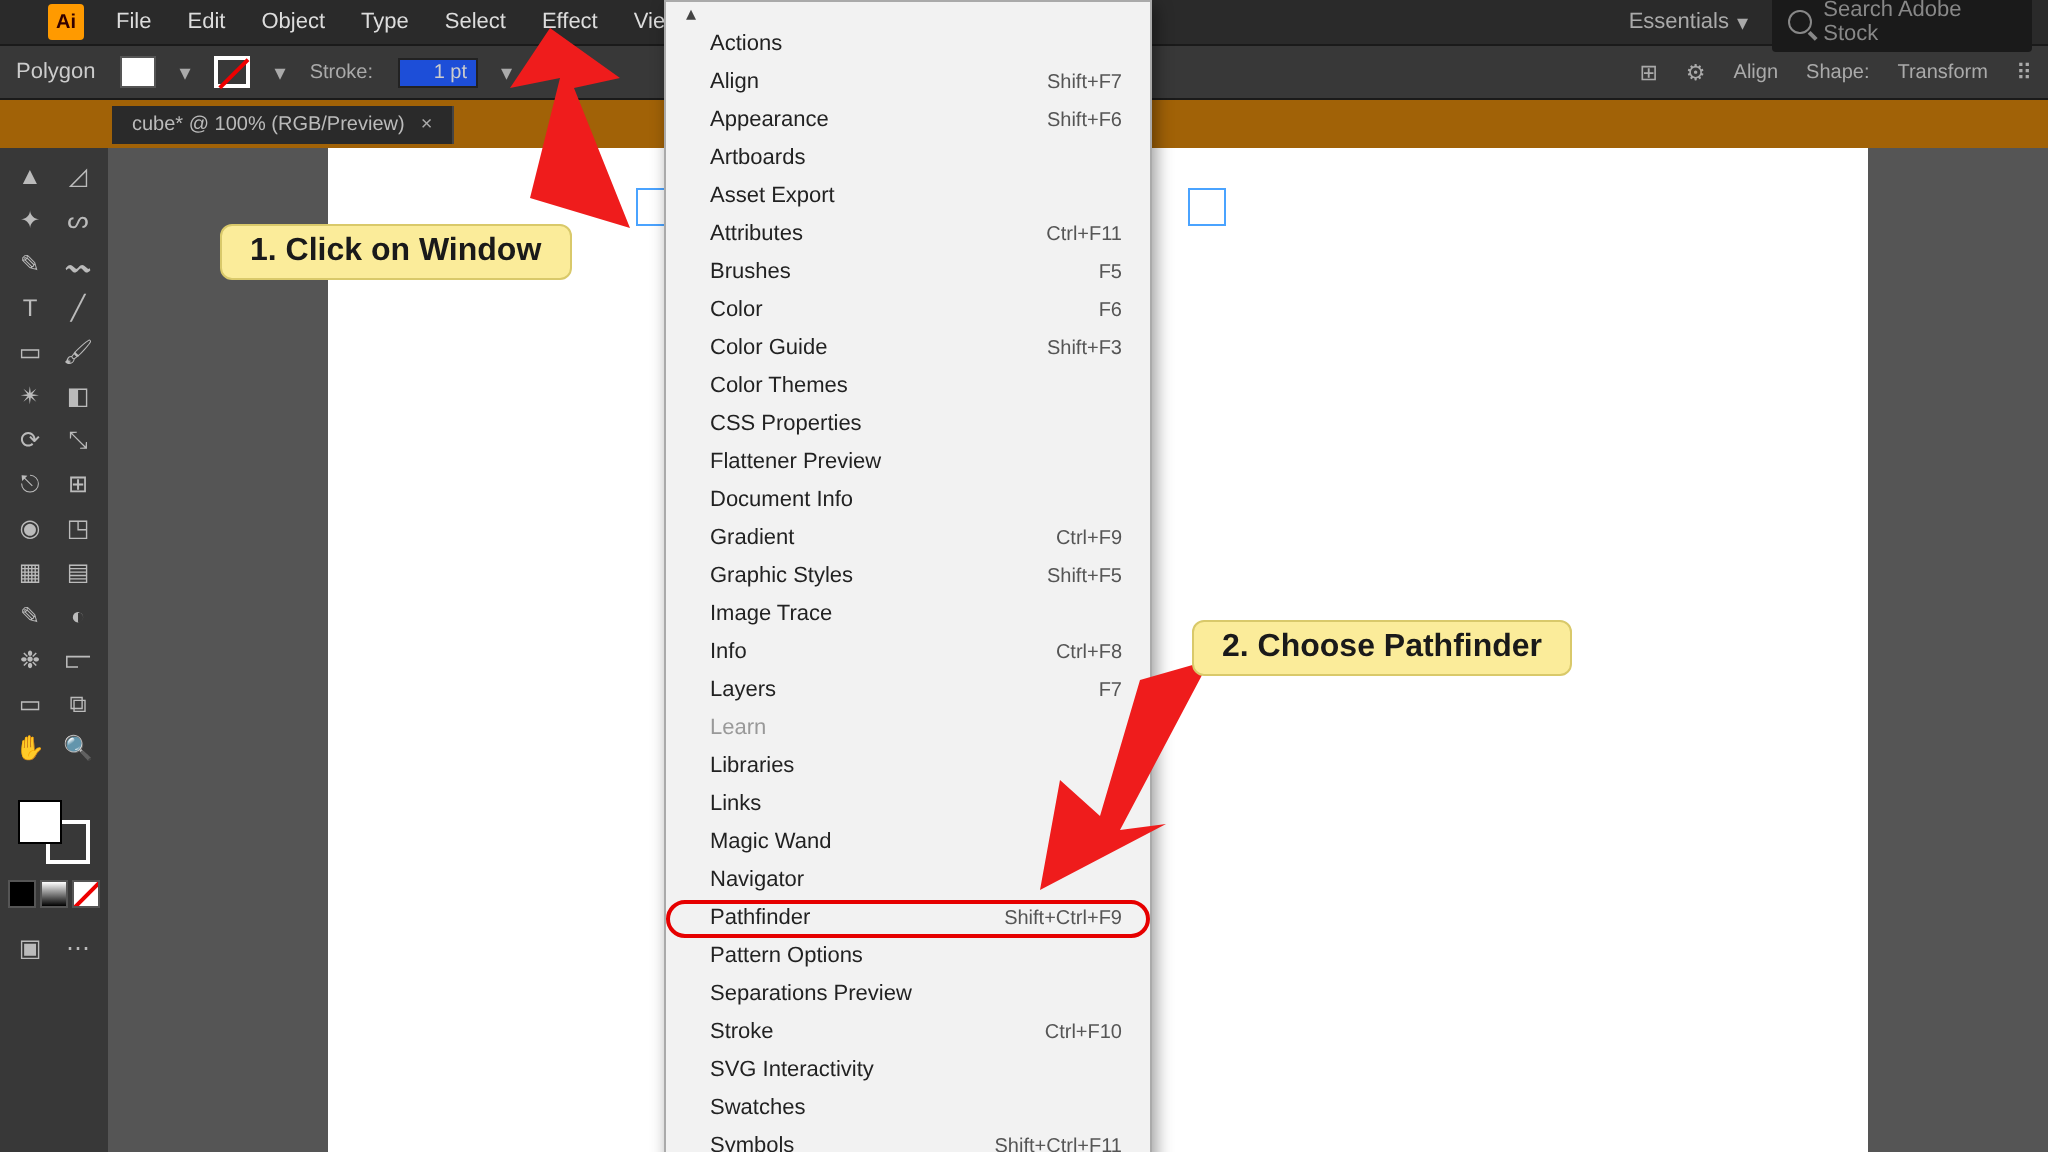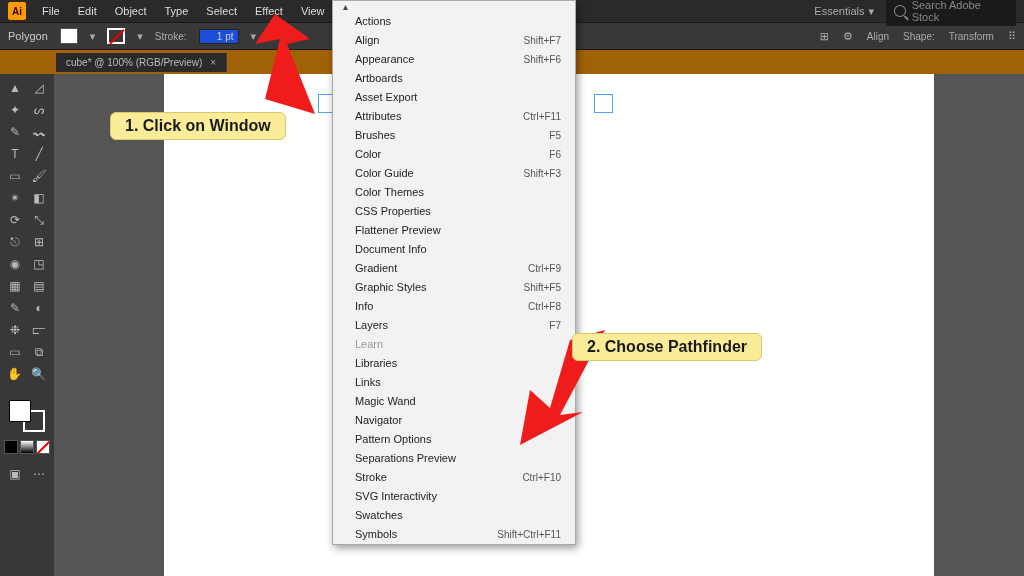--- a/index.html
+++ b/index.html
@@ -1,20 +1,20 @@
 <!DOCTYPE html>
 <html><head>
   <meta charset="utf-8">
   <style>
     * { margin: 0; padding: 0; box-sizing: border-box; font-family: -apple-system, "Segoe UI", Arial, sans-serif; }
     body { background: #2a2a2a; width: 1024px; height: 576px; overflow: hidden; position: relative; color: #ccc; font-size: 11px; }
 
     
     .menubar { height: 22px; background: #2a2a2a; display: flex; align-items: center; padding: 0 8px; gap: 2px; }
-    .ai-logo { width: 18px; height: 18px; background: #ff9a00; color: #330000; font-weight: bold; font-size: 10px; display: flex; align-items: center; justify-content: center; border-radius: 2px; margin-right: 6px; }
+    .ai-logo { width: 18px; height: 18px; background: #ff9a00; color: #330000; font-weight: bold; font-size: 10px; display: flex; align-items: center; justify-content: center; border-radius: 2px; margin-right: 6px; margin-left: 16px; }
     .menu-item { padding: 3px 8px; color: #ddd; cursor: pointer; font-size: 11px; }
     .menu-item.highlighted { border: 2px solid #e60000; border-radius: 10px; padding: 1px 8px; }
     .menubar-spacer { flex: 1; }
     .essentials { font-size: 11px; color: #aaa; display: flex; align-items: center; gap: 4px; padding: 0 10px; }
     .search-stock { background: #1a1a1a; padding: 3px 8px; width: 130px; display: flex; align-items: center; gap: 6px; color: #888; border-radius: 2px; }
 
     
     .options-bar { height: 28px; background: #383838; display: flex; align-items: center; padding: 0 8px; gap: 12px; border-top: 1px solid #1a1a1a; border-bottom: 1px solid #1a1a1a; }
     .shape-label { color: #ccc; font-size: 11px; }
     .fill-swatch { width: 18px; height: 16px; background: #fff; border: 1px solid #555; }
@@ -54,21 +54,21 @@
     .dropdown { position: absolute; top: 0; left: 332px; width: 244px; background: #f2f2f2; border: 1px solid #aaa; box-shadow: 2px 3px 8px rgba(0,0,0,0.4); z-index: 50; color: #222; }
     .dd-arrow { padding: 0 10px; font-size: 10px; color: #444; }
     .dd-item { display: flex; justify-content: space-between; padding: 2px 14px 2px 22px; font-size: 11px; cursor: pointer; line-height: 15px; }
     .dd-item.disabled { color: #999; cursor: default; }
     .dd-item.red-highlight { border: 2px solid #e60000; border-radius: 10px; padding: 0 12px 0 20px; }
     .dd-shortcut { color: #555; font-size: 10px; }
 
     
     .callout { position: absolute; background: #fbec9a; color: #1a1a1a; font-weight: 700; font-size: 16px; padding: 4px 14px; border-radius: 6px; border: 1px solid #d9c96a; z-index: 60; font-family: Arial, sans-serif; }
     .callout.c1 { top: 112px; left: 110px; }
-    .callout.c2 { top: 310px; left: 572px; margin-top: 23px; }
+    .callout.c2 { top: 310px; left: 596px; }
 
     .arrow { position: absolute; z-index: 55; }
     .magnify { width:12px; height:12px; border:1.5px solid #888; border-radius:50%; position:relative; display:inline-block; }
     .magnify::after { content:""; position:absolute; width:5px; height:1.5px; background:#888; bottom:-2px; right:-4px; transform:rotate(45deg); }
   </style>
 </head>
 <body>
 
 <div class="menubar">
   <div class="ai-logo">Ai</div>
@@ -256,20 +256,24 @@
     </div>
     <div class="dd-item">
       <span>Gradient</span>
       <span class="dd-shortcut">Ctrl+F9</span>
     </div>
     <div class="dd-item">
       <span>Graphic Styles</span>
       <span class="dd-shortcut">Shift+F5</span>
     </div>
     <div class="dd-item">
+      <span>Image Trace</span>
+      <span class="dd-shortcut"></span>
+    </div>
+    <div class="dd-item">
       <span>Info</span>
       <span class="dd-shortcut">Ctrl+F8</span>
     </div>
     <div class="dd-item">
       <span>Layers</span>
       <span class="dd-shortcut">F7</span>
     </div>
     <div class="dd-item disabled">
       <span>Learn</span>
       <span class="dd-shortcut"></span>
@@ -282,20 +286,24 @@
       <span>Links</span>
       <span class="dd-shortcut"></span>
     </div>
     <div class="dd-item">
       <span>Magic Wand</span>
       <span class="dd-shortcut"></span>
     </div>
     <div class="dd-item">
       <span>Navigator</span>
       <span class="dd-shortcut"></span>
+    </div>
+    <div class="dd-item red-highlight">
+      <span>Pathfinder</span>
+      <span class="dd-shortcut">Shift+Ctrl+F9</span>
     </div>
     <div class="dd-item">
       <span>Pattern Options</span>
       <span class="dd-shortcut"></span>
     </div>
     <div class="dd-item">
       <span>Separations Preview</span>
       <span class="dd-shortcut"></span>
     </div>
     <div class="dd-item">

